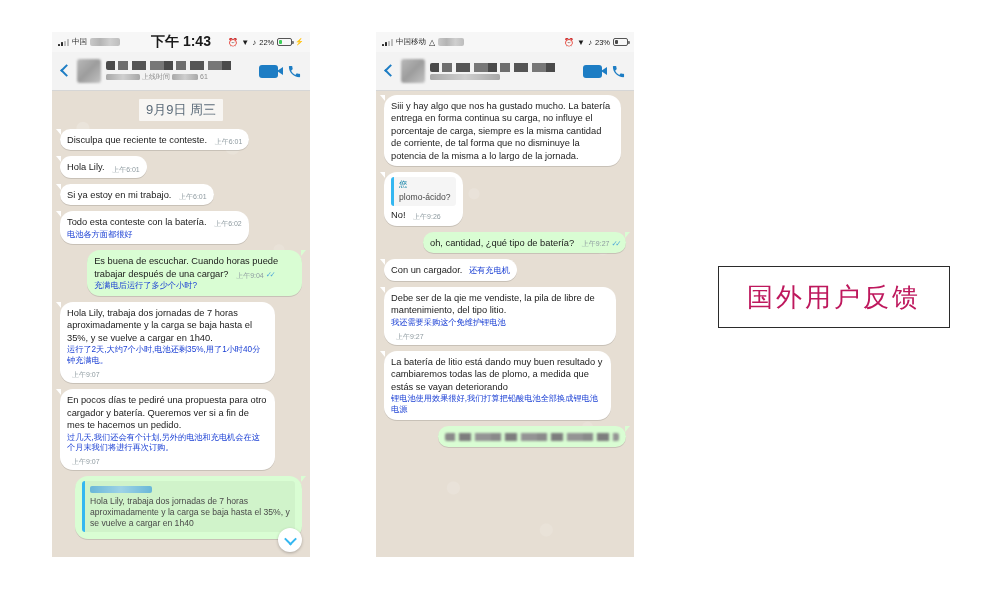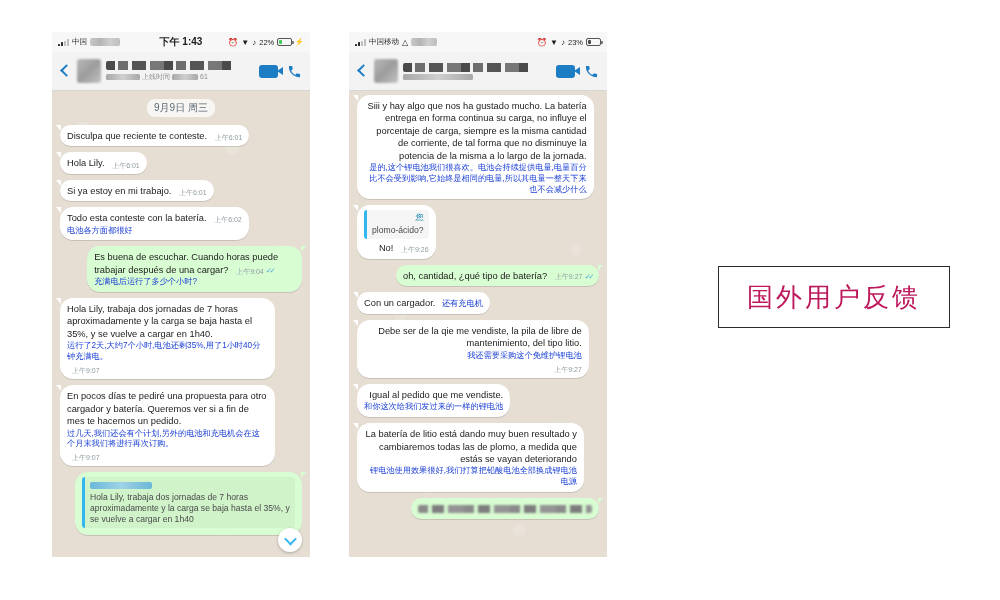--- a/index.html
+++ b/index.html
@@ -27,25 +27,24 @@
     background: #e9e2d8;
     overflow: hidden;
   }
   #phone-left {
     left: 52px;
     top: 32px;
     width: 258px;
     height: 525px;
   }
   #phone-right {
-    left: 349px;
+    left: 376px;
     top: 32px;
     width: 258px;
     height: 525px;
-    text-align: right;
   }
 
   
   .status-bar {
     height: 20px;
     background: #f7f7f7;
     display: flex;
     align-items: center;
     padding: 0 6px;
     font-size: 8px;
@@ -78,21 +77,21 @@
     display: inline-block;
     height: 8px;
     border-radius: 2px;
     background: linear-gradient(90deg,#c9c9c9,#b4b4b4,#cfcfcf,#bdbdbd);
     filter: blur(0.6px);
   }
   .status-center {
     position: absolute;
     left: 0; right: 0;
     text-align: center;
-    font-size: 10px;
+    font-size: 14px;
     font-weight: bold;
     color: #1a1a1a;
   }
   .status-right {
     margin-left: auto;
     display: flex;
     align-items: center;
     gap: 3px;
     font-size: 7.5px;
   }
@@ -243,24 +242,24 @@
       radial-gradient(circle at 66% 94%, rgba(255,255,255,0.4) 0 6px, transparent 7px);
     background-size: 100% 100%;
   }
   .msgs {
     position: relative;
     z-index: 2;
   }
   .day-chip {
     margin: 2px auto 8px auto;
     width: fit-content;
-    font-size: 10px;
+    font-size: 13px;
     color: #5b6b79;
     background: rgba(255,255,255,0.72);
-    border-radius: 8px;
+    border-radius: 1px;
     padding: 2px 7px;
   }
   .row {
     display: flex;
     margin-bottom: 6px;
   }
   .row.in { justify-content: flex-start; }
   .row.out { justify-content: flex-end; }
   .bubble {
     max-width: 83%;
@@ -583,21 +582,20 @@
       </div>
     </div>
 
     <div class="chat-body">
       <div class="wallpaper"></div>
       <div class="msgs">
 
         <div class="row in" style="margin-top:-2px">
           <div class="bubble in" style="max-width:92%">
             <span class="txt">Siii y hay algo que nos ha gustado mucho. La batería entrega en forma continua su carga, no influye el porcentaje de carga, siempre es la misma cantidad de corriente, de tal forma que no disminuye la potencia de la misma a lo largo de la jornada.</span>
-            <span class="annot">是的,这个锂电池我们很喜欢。电池会持续提供电量,电量百分比不会受到影响,它始终是相同的电量,所以其电量一整天下来也不会减少什么</span>
           </div>
         </div>
 
         <div class="row in">
           <div class="bubble in" style="max-width:55%">
             <div class="quote">
               <span class="q-name">您</span>
               <span>plomo-ácido?</span>
             </div>
             <span class="txt">No!</span>
@@ -627,26 +625,20 @@
         <div class="row in">
           <div class="bubble in" style="max-width:90%">
             <span class="txt">Debe ser de la qie me vendiste, la pila de libre de mantenimiento, del tipo litio.</span>
             <span class="annot">我还需要采购这个免维护锂电池</span>
             <span class="meta">
               <span>上午9:27</span>
             </span>
           </div>
         </div>
 
-        <div class="row in">
-          <div class="bubble in" style="max-width:88%">
-            <span class="txt">Igual al pedido que me vendiste.</span>
-            <span class="annot">和你这次给我们发过来的一样的锂电池</span>
-          </div>
-        </div>
 
         <div class="row in">
           <div class="bubble in" style="max-width:88%">
             <span class="txt">La batería de litio está dando muy buen resultado y cambiaremos todas las de plomo, a medida que estás se vayan deteriorando</span>
             <span class="annot">锂电池使用效果很好,我们打算把铅酸电池全部换成锂电池电源</span>
           </div>
         </div>
 
         <div class="row out">
           <div class="bubble out" style="width:72%;max-width:72%">

